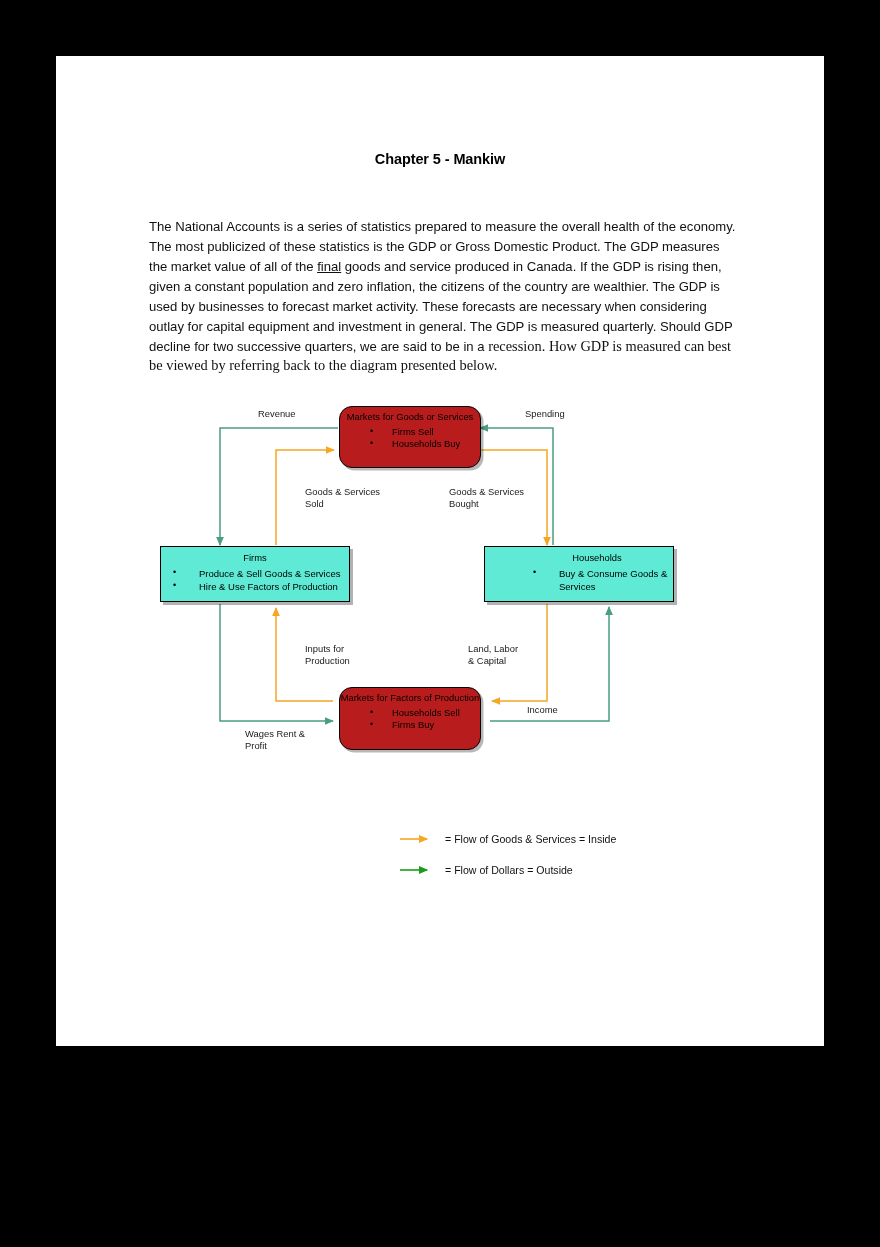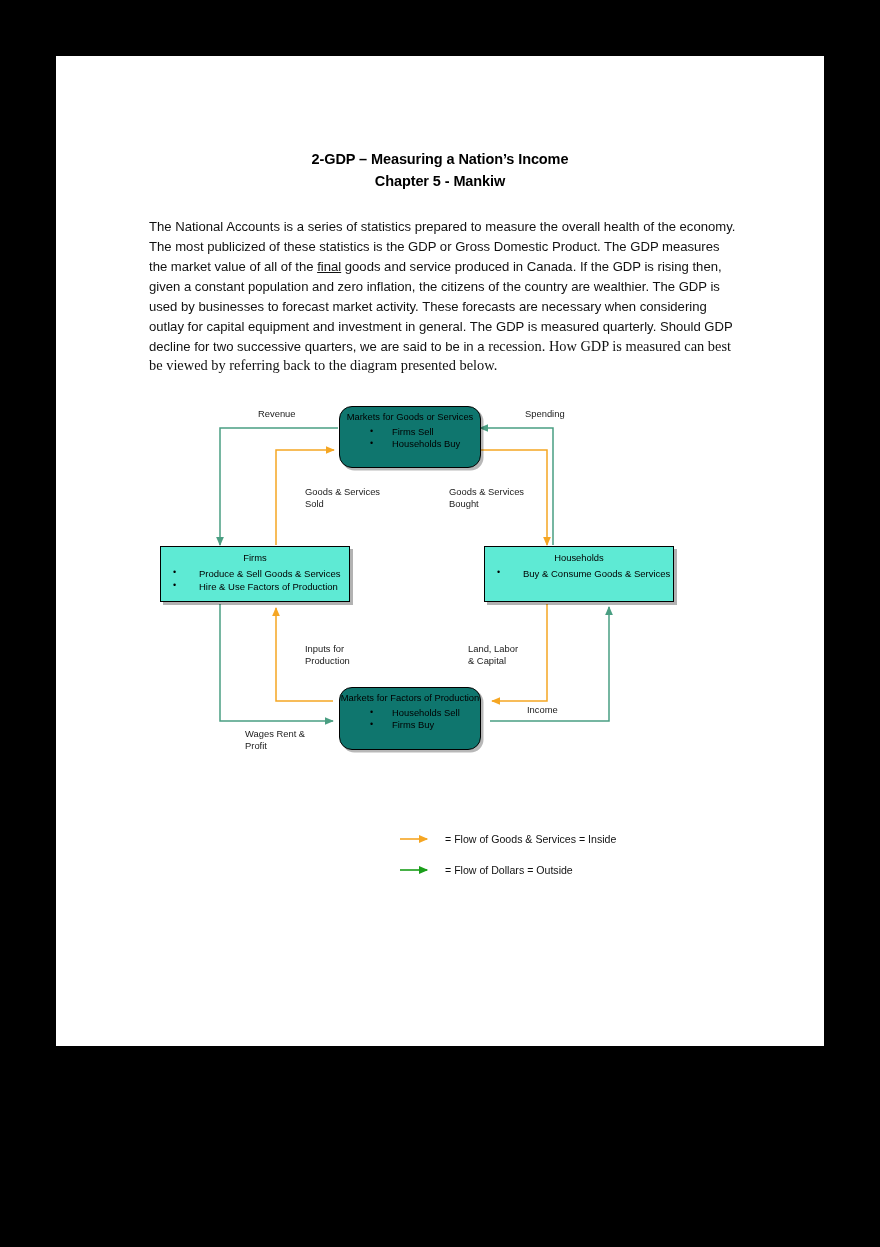--- a/index.html
+++ b/index.html
@@ -69,21 +69,21 @@
   }
   #diagram svg { display:block; }
 
   .dgm-box {
     position: absolute;
     box-sizing: border-box;
     font-family: "Liberation Sans", sans-serif;
     color: #000000;
   }
   .box-market {
-    background: #0f766e;
+    background: #b91c1c;
     border: 1.4px solid #000000;
     border-radius: 13px;
     box-shadow: 2.5px 2.5px 0 rgba(0,0,0,0.28);
     overflow: hidden;
   }
   .box-agent {
     background: #5eead4;
     border: 1.4px solid #000000;
     box-shadow: 3px 3px 0 rgba(0,0,0,0.30);
     overflow: hidden;
@@ -149,21 +149,20 @@
     margin-left: 8px;
     white-space: nowrap;
   }
 </style>
 </head>
 <body>
 
 <div id="page">
 
   <div class="title-block">
-    <div class="title-line">2-GDP – Measuring a Nation’s Income</div>
     <div class="title-line">Chapter 5 - Mankiw</div>
   </div>
 
   <p class="body-text"><span>The National Accounts is a series of statistics prepared to measure the overall health of the economy.  The most publicized of these statistics is the GDP or Gross Domestic Product.  The GDP measures the market value of all of the </span><span class="u">final</span><span> goods and service produced in Canada.  If the GDP is rising then, given a constant population and zero inflation, the citizens of the country are wealthier.  The GDP is used by businesses to forecast market activity.  These forecasts are necessary when considering outlay for capital equipment and investment in general.  The GDP is measured quarterly.  Should GDP decline for two successive quarters, we are said to be in a </span><span class="serif-tail">recession.  How GDP is measured can best be viewed by referring back to the diagram presented below.</span></p>
 
   <div id="diagram">
     <svg width="768" height="990" viewBox="0 0 768 990">
       <defs>
         <marker id="ah-green" markerWidth="7" markerHeight="7" refX="5.4" refY="3.1" orient="auto" markerUnits="strokeWidth">
           <path d="M0,0.5 L6,3.1 L0,5.7 z" fill="#4a9e82"></path>
@@ -216,21 +215,21 @@
   </div>
 
   <div class="dgm-box box-agent" style="left:104px; top:490px; width:190px; height:56px;">
     <div class="box-head agent">Firms</div>
     <ul class="bullets agent">
       <li>Produce &amp; Sell Goods &amp; Services</li>
       <li>Hire &amp; Use Factors of Production</li>
     </ul>
   </div>
 
-  <div class="dgm-box box-agent" style="left:428px; top:490px; width:190px; height:56px;">
+  <div class="dgm-box box-agent" style="left:428px; top:490px; width:190px; height:56px;padding-left:36px;">
     <div class="box-head agent">Households</div>
     <ul class="bullets agent">
       <li>Buy &amp; Consume Goods &amp; Services</li>
     </ul>
   </div>
 
   <div class="dgm-box box-market" style="left:283px; top:631px; width:142px; height:63px;">
     <div class="box-head">Markets for Factors of Production</div>
     <ul class="bullets">
       <li>Households Sell</li>

